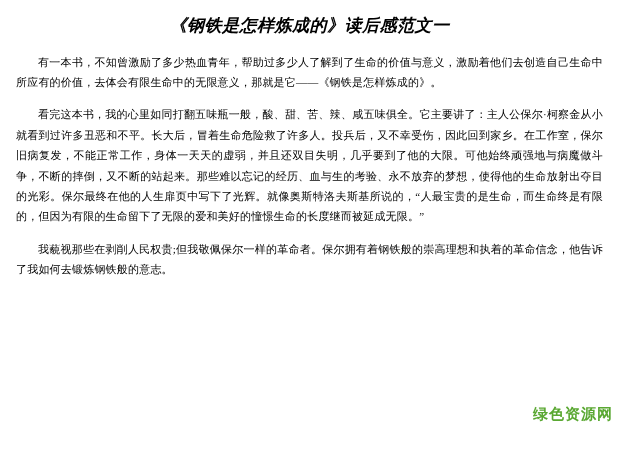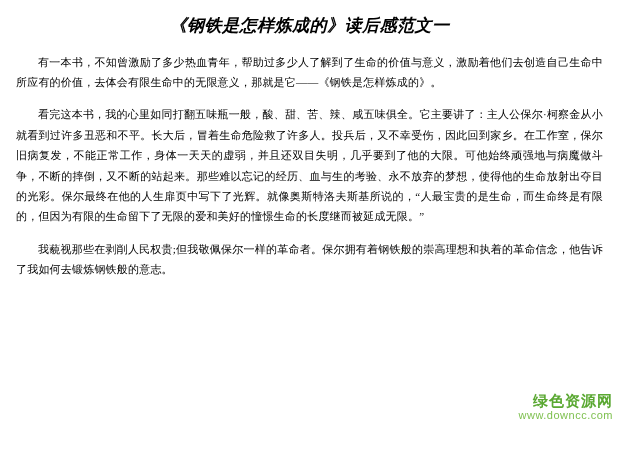--- a/index.html
+++ b/index.html
@@ -71,16 +71,15 @@
 <div class="page">
 
   <div class="doc-title">《钢铁是怎样炼成的》读后感范文一</div>
 
   <p class="para">有一本书，不知曾激励了多少热血青年，帮助过多少人了解到了生命的价值与意义，激励着他们去创造自己生命中所应有的价值，去体会有限生命中的无限意义，那就是它——《钢铁是怎样炼成的》。</p>
   <p class="para">看完这本书，我的心里如同打翻五味瓶一般，酸、甜、苦、辣、咸五味俱全。它主要讲了：主人公保尔·柯察金从小就看到过许多丑恶和不平。长大后，冒着生命危险救了许多人。投兵后，又不幸受伤，因此回到家乡。在工作室，保尔旧病复发，不能正常工作，身体一天天的虚弱，并且还双目失明，几乎要到了他的大限。可他始终顽强地与病魔做斗争，不断的摔倒，又不断的站起来。那些难以忘记的经历、血与生的考验、永不放弃的梦想，使得他的生命放射出夺目的光彩。保尔最终在他的人生扉页中写下了光辉。就像奥斯特洛夫斯基所说的，“人最宝贵的是生命，而生命终是有限的，但因为有限的生命留下了无限的爱和美好的憧憬生命的长度继而被延成无限。”</p>
   <p class="para last">我藐视那些在剥削人民权贵;但我敬佩保尔一样的革命者。保尔拥有着钢铁般的崇高理想和执着的革命信念，他告诉了我如何去锻炼钢铁般的意志。</p>
 
   <div class="watermark">
     <div class="wm-main">绿色资源网</div>
-    <div class="wm-sub">www.downcc.com</div>
   </div>
 
 </div>
 
 </body></html>

